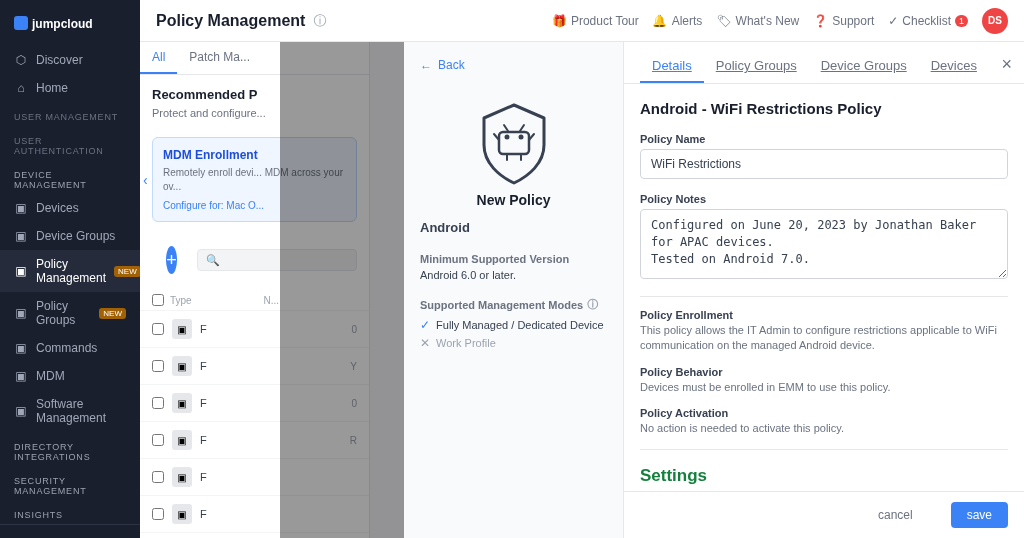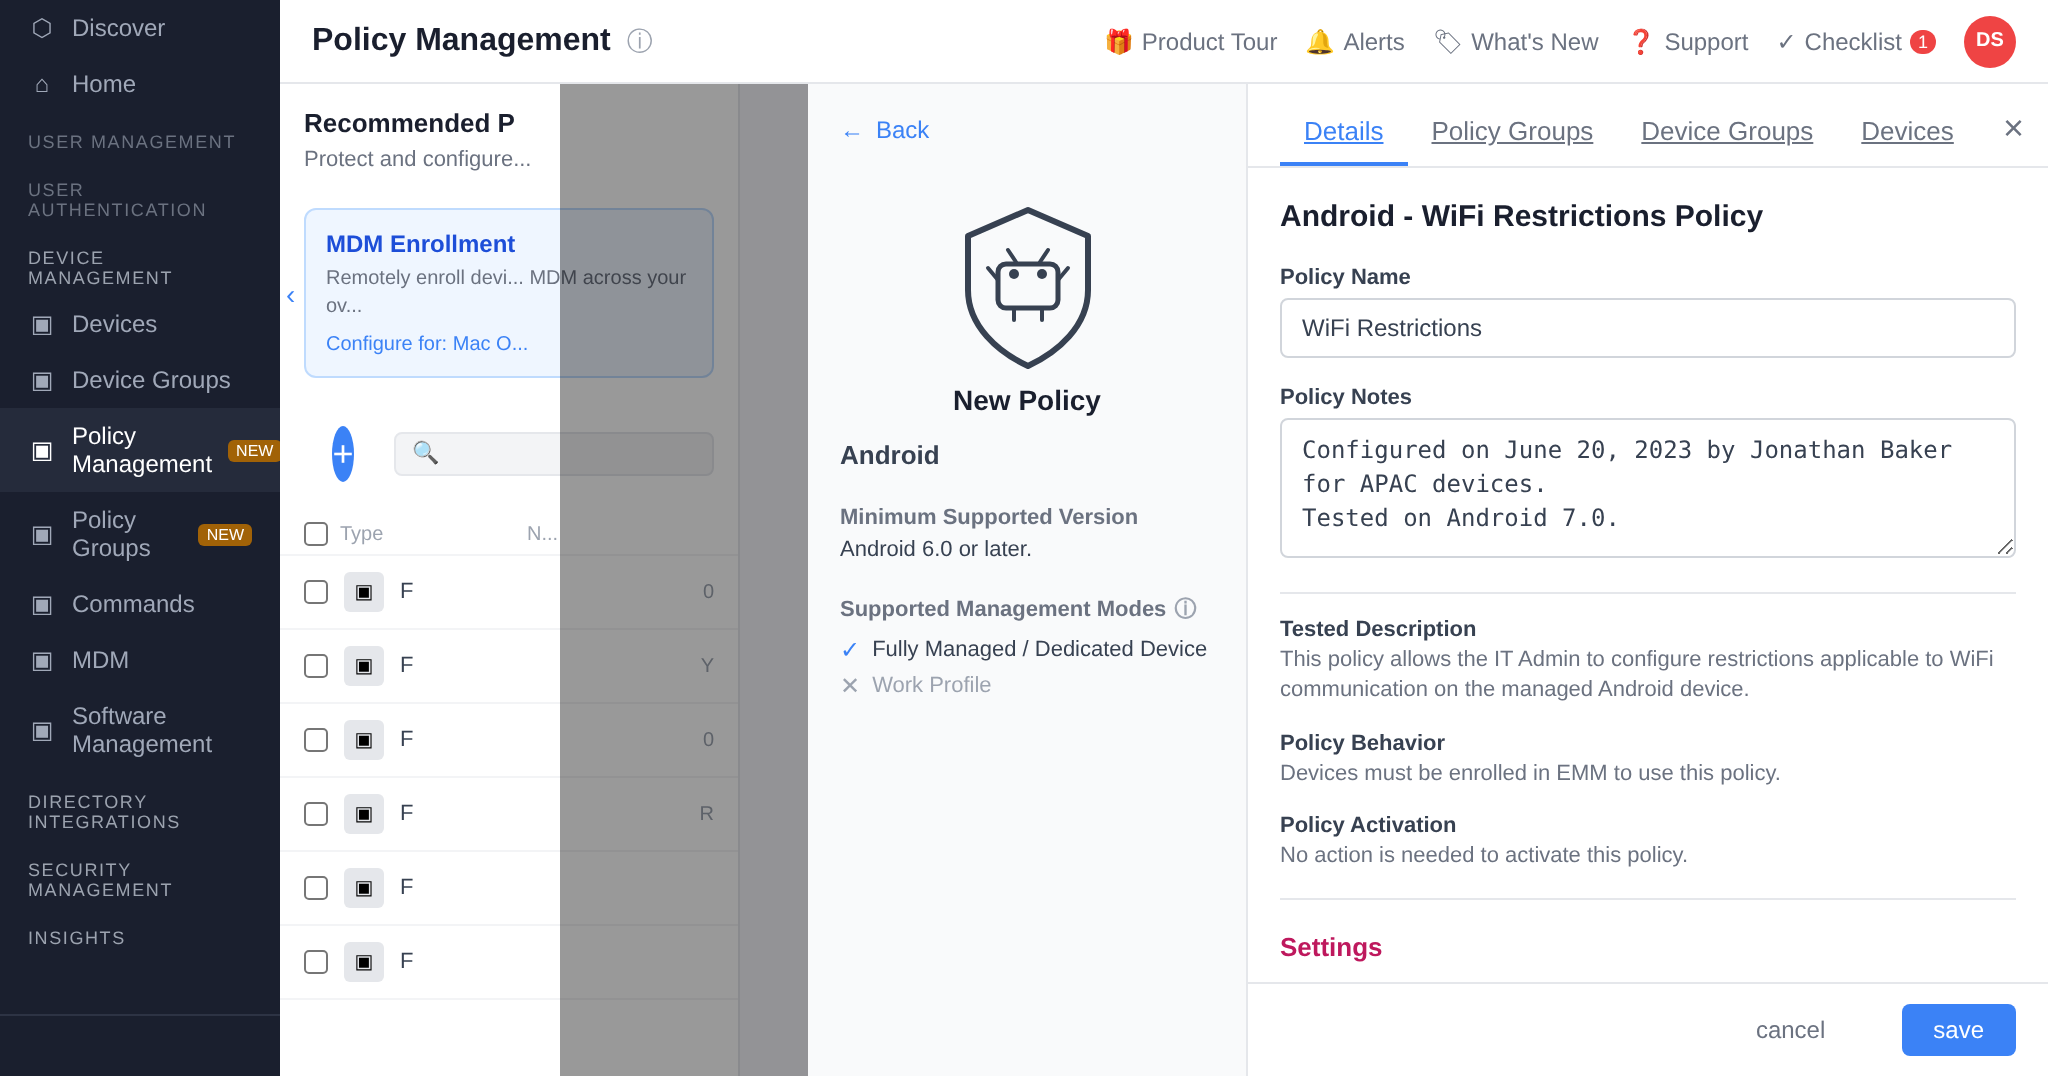--- a/index.html
+++ b/index.html
@@ -80,32 +80,38 @@
     .modal-body { flex: 1; overflow-y: auto; padding: 16px; }
     .policy-title-header { font-size: 15px; font-weight: 600; color: #1a1f2e; margin-bottom: 16px; }
     .form-group { margin-bottom: 14px; }
     .form-label { font-size: 11px; font-weight: 600; color: #374151; margin-bottom: 4px; }
     .form-input { width: 100%; border: 1px solid #d1d5db; border-radius: 4px; padding: 7px 10px; font-size: 12px; color: #374151; outline: none; }
     .form-textarea { width: 100%; border: 1px solid #d1d5db; border-radius: 4px; padding: 7px 10px; font-size: 12px; color: #374151; height: 70px; resize: vertical; outline: none; line-height: 1.4; }
     .info-section { margin-bottom: 12px; }
     .info-label { font-size: 11px; font-weight: 600; color: #374151; margin-bottom: 2px; }
     .info-value { font-size: 11px; color: #6b7280; line-height: 1.4; }
     .settings-section { margin-top: 16px; }
-    .settings-title { font-size: 13px; font-weight: 600; color: #be185d; margin-bottom: 12px; }
+    .settings-title { font-size: 17px; font-weight: 600; color: #15803d; margin-bottom: 12px; }
     .modal-footer { display: flex; justify-content: flex-end; gap: 24px; padding: 10px 16px; border-top: 1px solid #e5e7eb; flex-shrink: 0; }
     .btn-cancel { padding: 6px 14px; font-size: 12px; color: #6b7280; background: none; border: none; cursor: pointer; }
     .btn-save { padding: 6px 16px; font-size: 12px; color: #fff; background: #3b82f6; border: none; border-radius: 4px; cursor: pointer; font-weight: 500; }
     .divider { border: none; border-top: 1px solid #e5e7eb; margin: 12px 0; }
 
     .content-wrapper { position: relative; flex: 1; display: flex; overflow: hidden; }
   </style>
 </head>
 <body>
 
 <div class="sidebar">
+  <div class="sidebar-logo">
+    <svg viewBox="0 0 90 22" fill="none" xmlns="http://www.w3.org/2000/svg">
+      <rect x="0" y="4" width="14" height="14" rx="3" fill="#3b82f6"></rect>
+      <text x="18" y="16" fill="white" font-size="12" font-weight="700" font-family="sans-serif">jumpcloud</text>
+    </svg>
+  </div>
 
   <div class="sidebar-item">
     <span class="icon">⬡</span>
     <span>Discover</span>
   </div>
   <div class="sidebar-item">
     <span class="icon">⌂</span>
     <span>Home</span>
   </div>
 
@@ -184,20 +190,24 @@
         <span>Checklist</span>
         <span style="background:#ef4444;color:#fff;font-size:9px;padding:1px 4px;border-radius:8px">1</span>
       </span>
       <div class="avatar">DS</div>
     </div>
   </div>
 
   <div class="content-wrapper">
 
     <div class="policy-panel">
+      <div class="policy-tabs">
+        <div class="policy-tab active">All</div>
+        <div class="policy-tab">Patch Ma...</div>
+      </div>
       <div class="policy-section-header">Recommended P</div>
       <div class="policy-section-desc">Protect and configure...</div>
 
       <div class="mdm-card">
         <div class="mdm-chevron">‹</div>
         <div class="mdm-card-title">MDM Enrollment</div>
         <div class="mdm-card-desc">Remotely enroll devi... MDM across your ov...</div>
         <a class="mdm-card-link">Configure for: Mac O...</a>
       </div>
 
@@ -316,21 +326,21 @@
 
               <div class="form-group">
                 <div class="form-label">Policy Notes</div>
                 <textarea class="form-textarea" style="">Configured on June 20, 2023 by Jonathan Baker for APAC devices.
 Tested on Android 7.0.</textarea>
               </div>
 
               <hr class="divider">
 
               <div class="info-section">
-                <div class="info-label">Tested Description</div>
+                <div class="info-label">Policy Enrollment</div>
                 <div class="info-value">This policy allows the IT Admin to configure restrictions applicable to WiFi communication on the managed Android device.</div>
               </div>
 
               <div class="info-section">
                 <div class="info-label">Policy Behavior</div>
                 <div class="info-value">Devices must be enrolled in EMM to use this policy.</div>
               </div>
 
               <div class="info-section">
                 <div class="info-label">Policy Activation</div>

